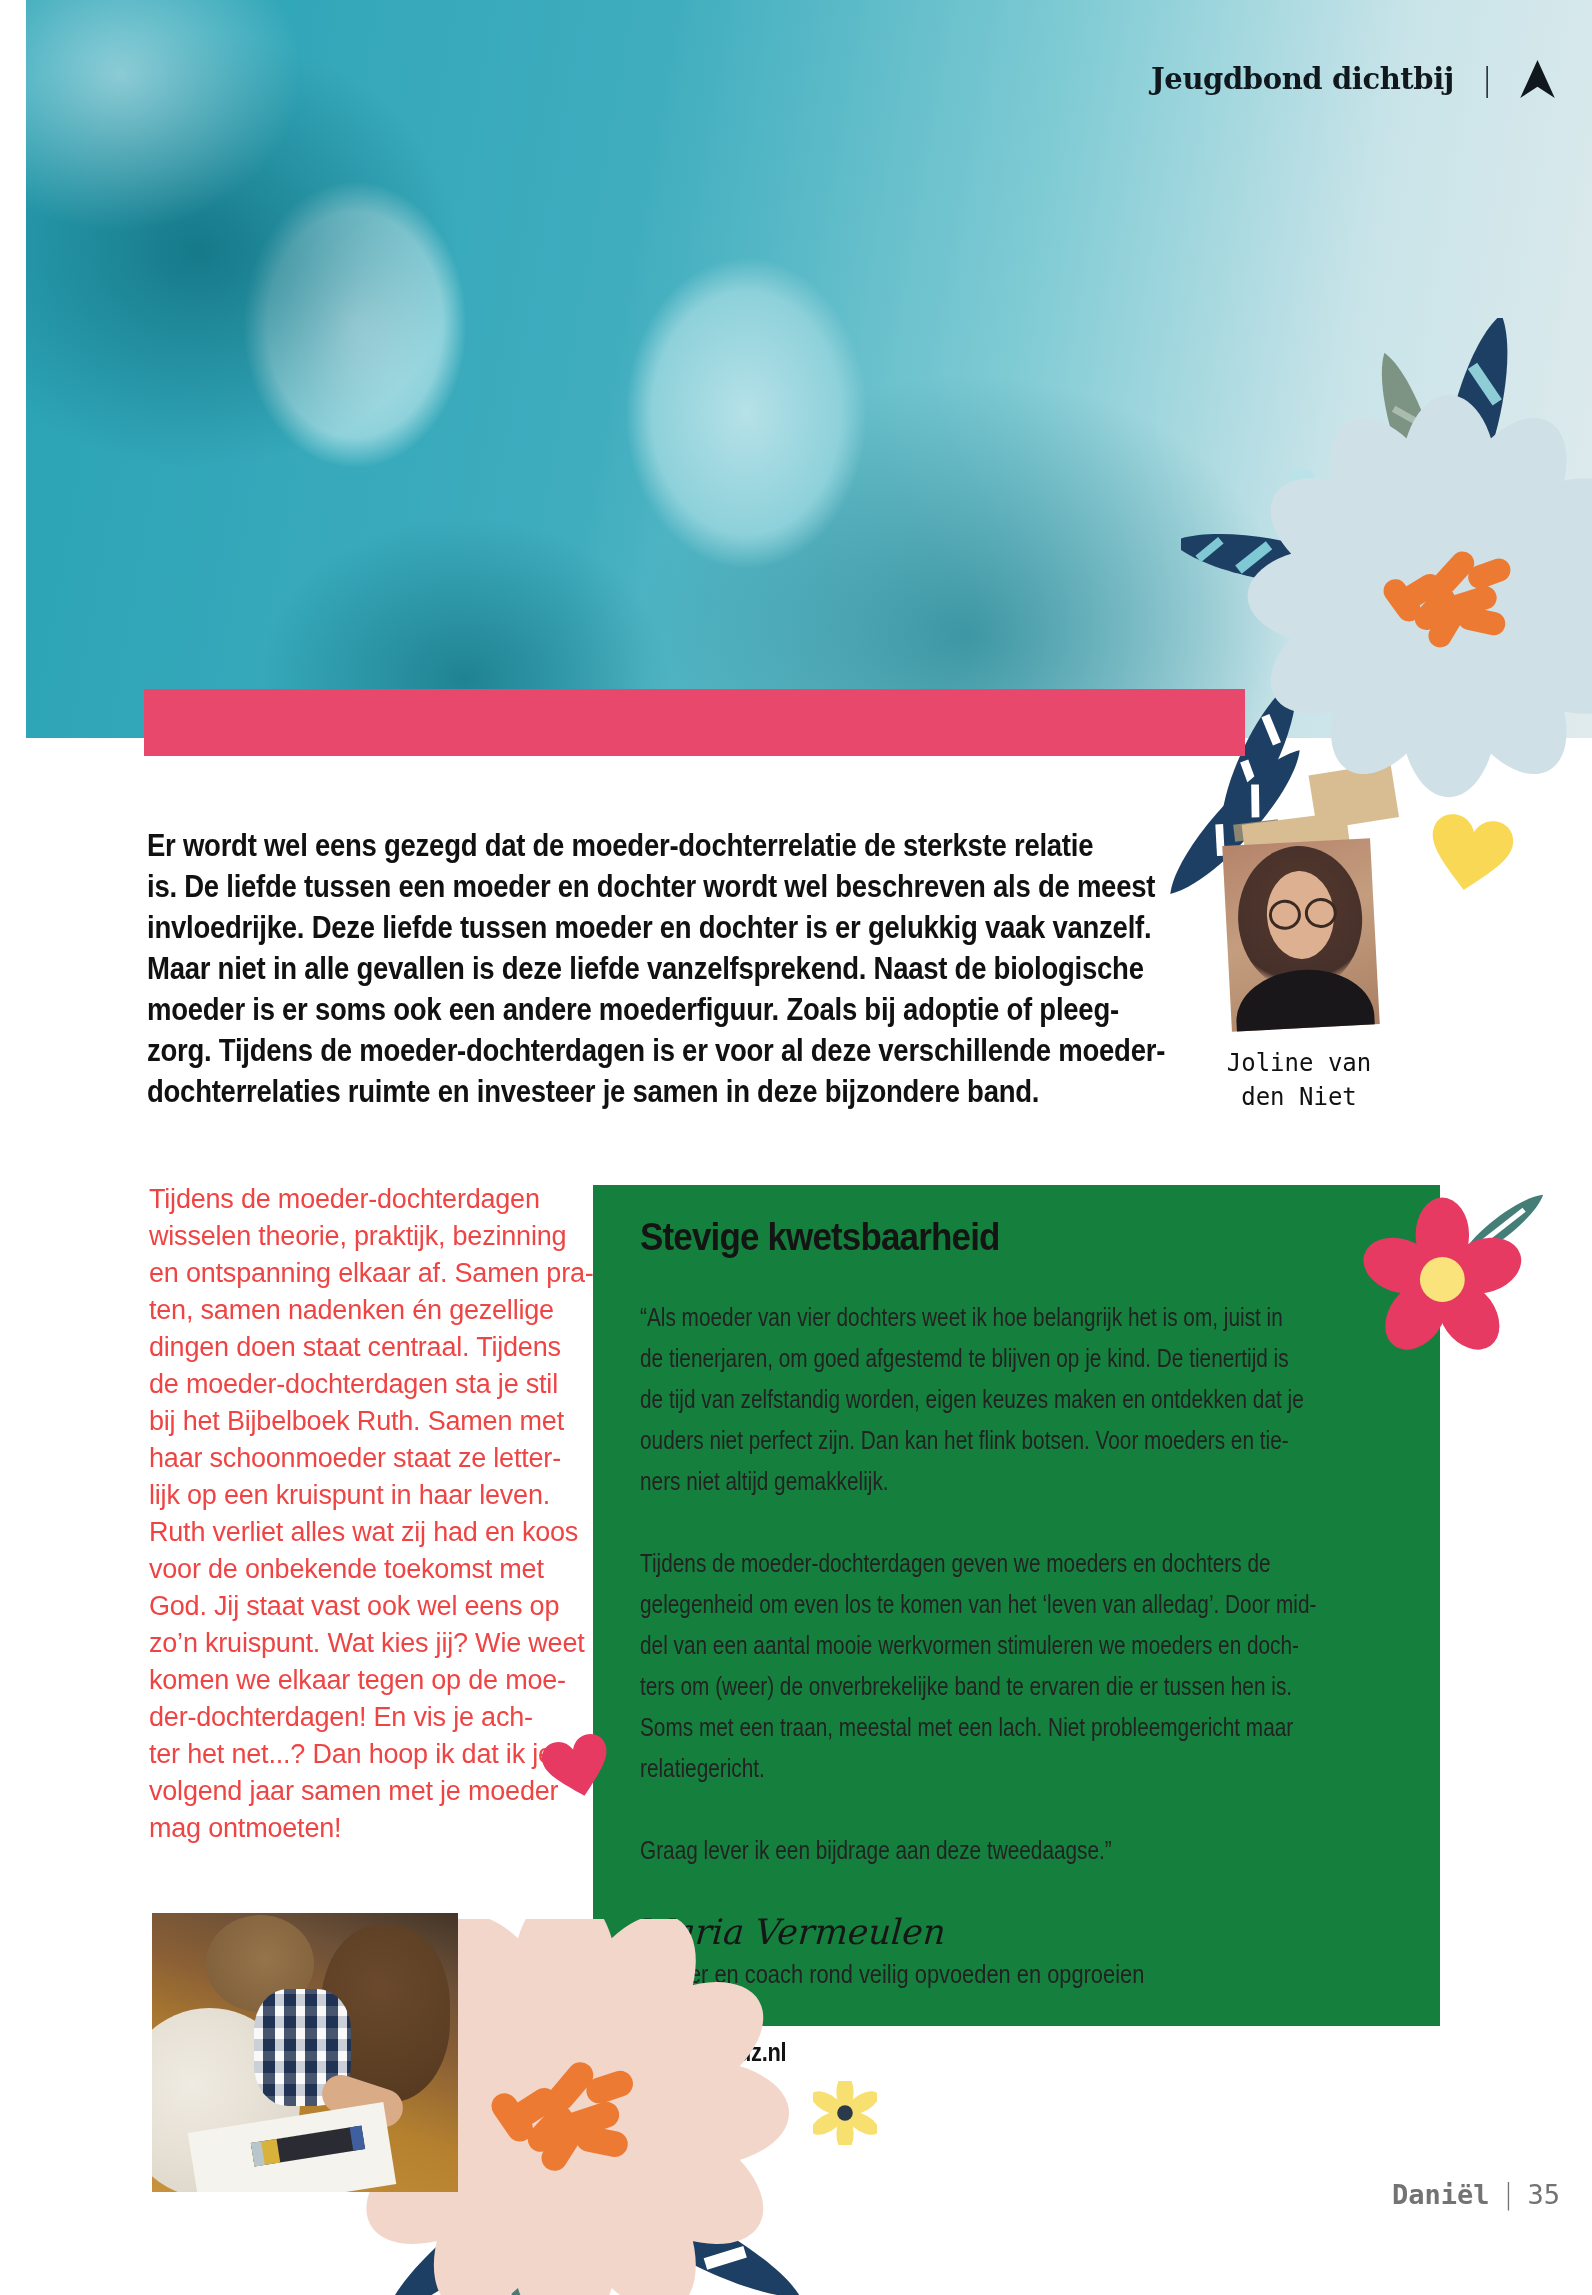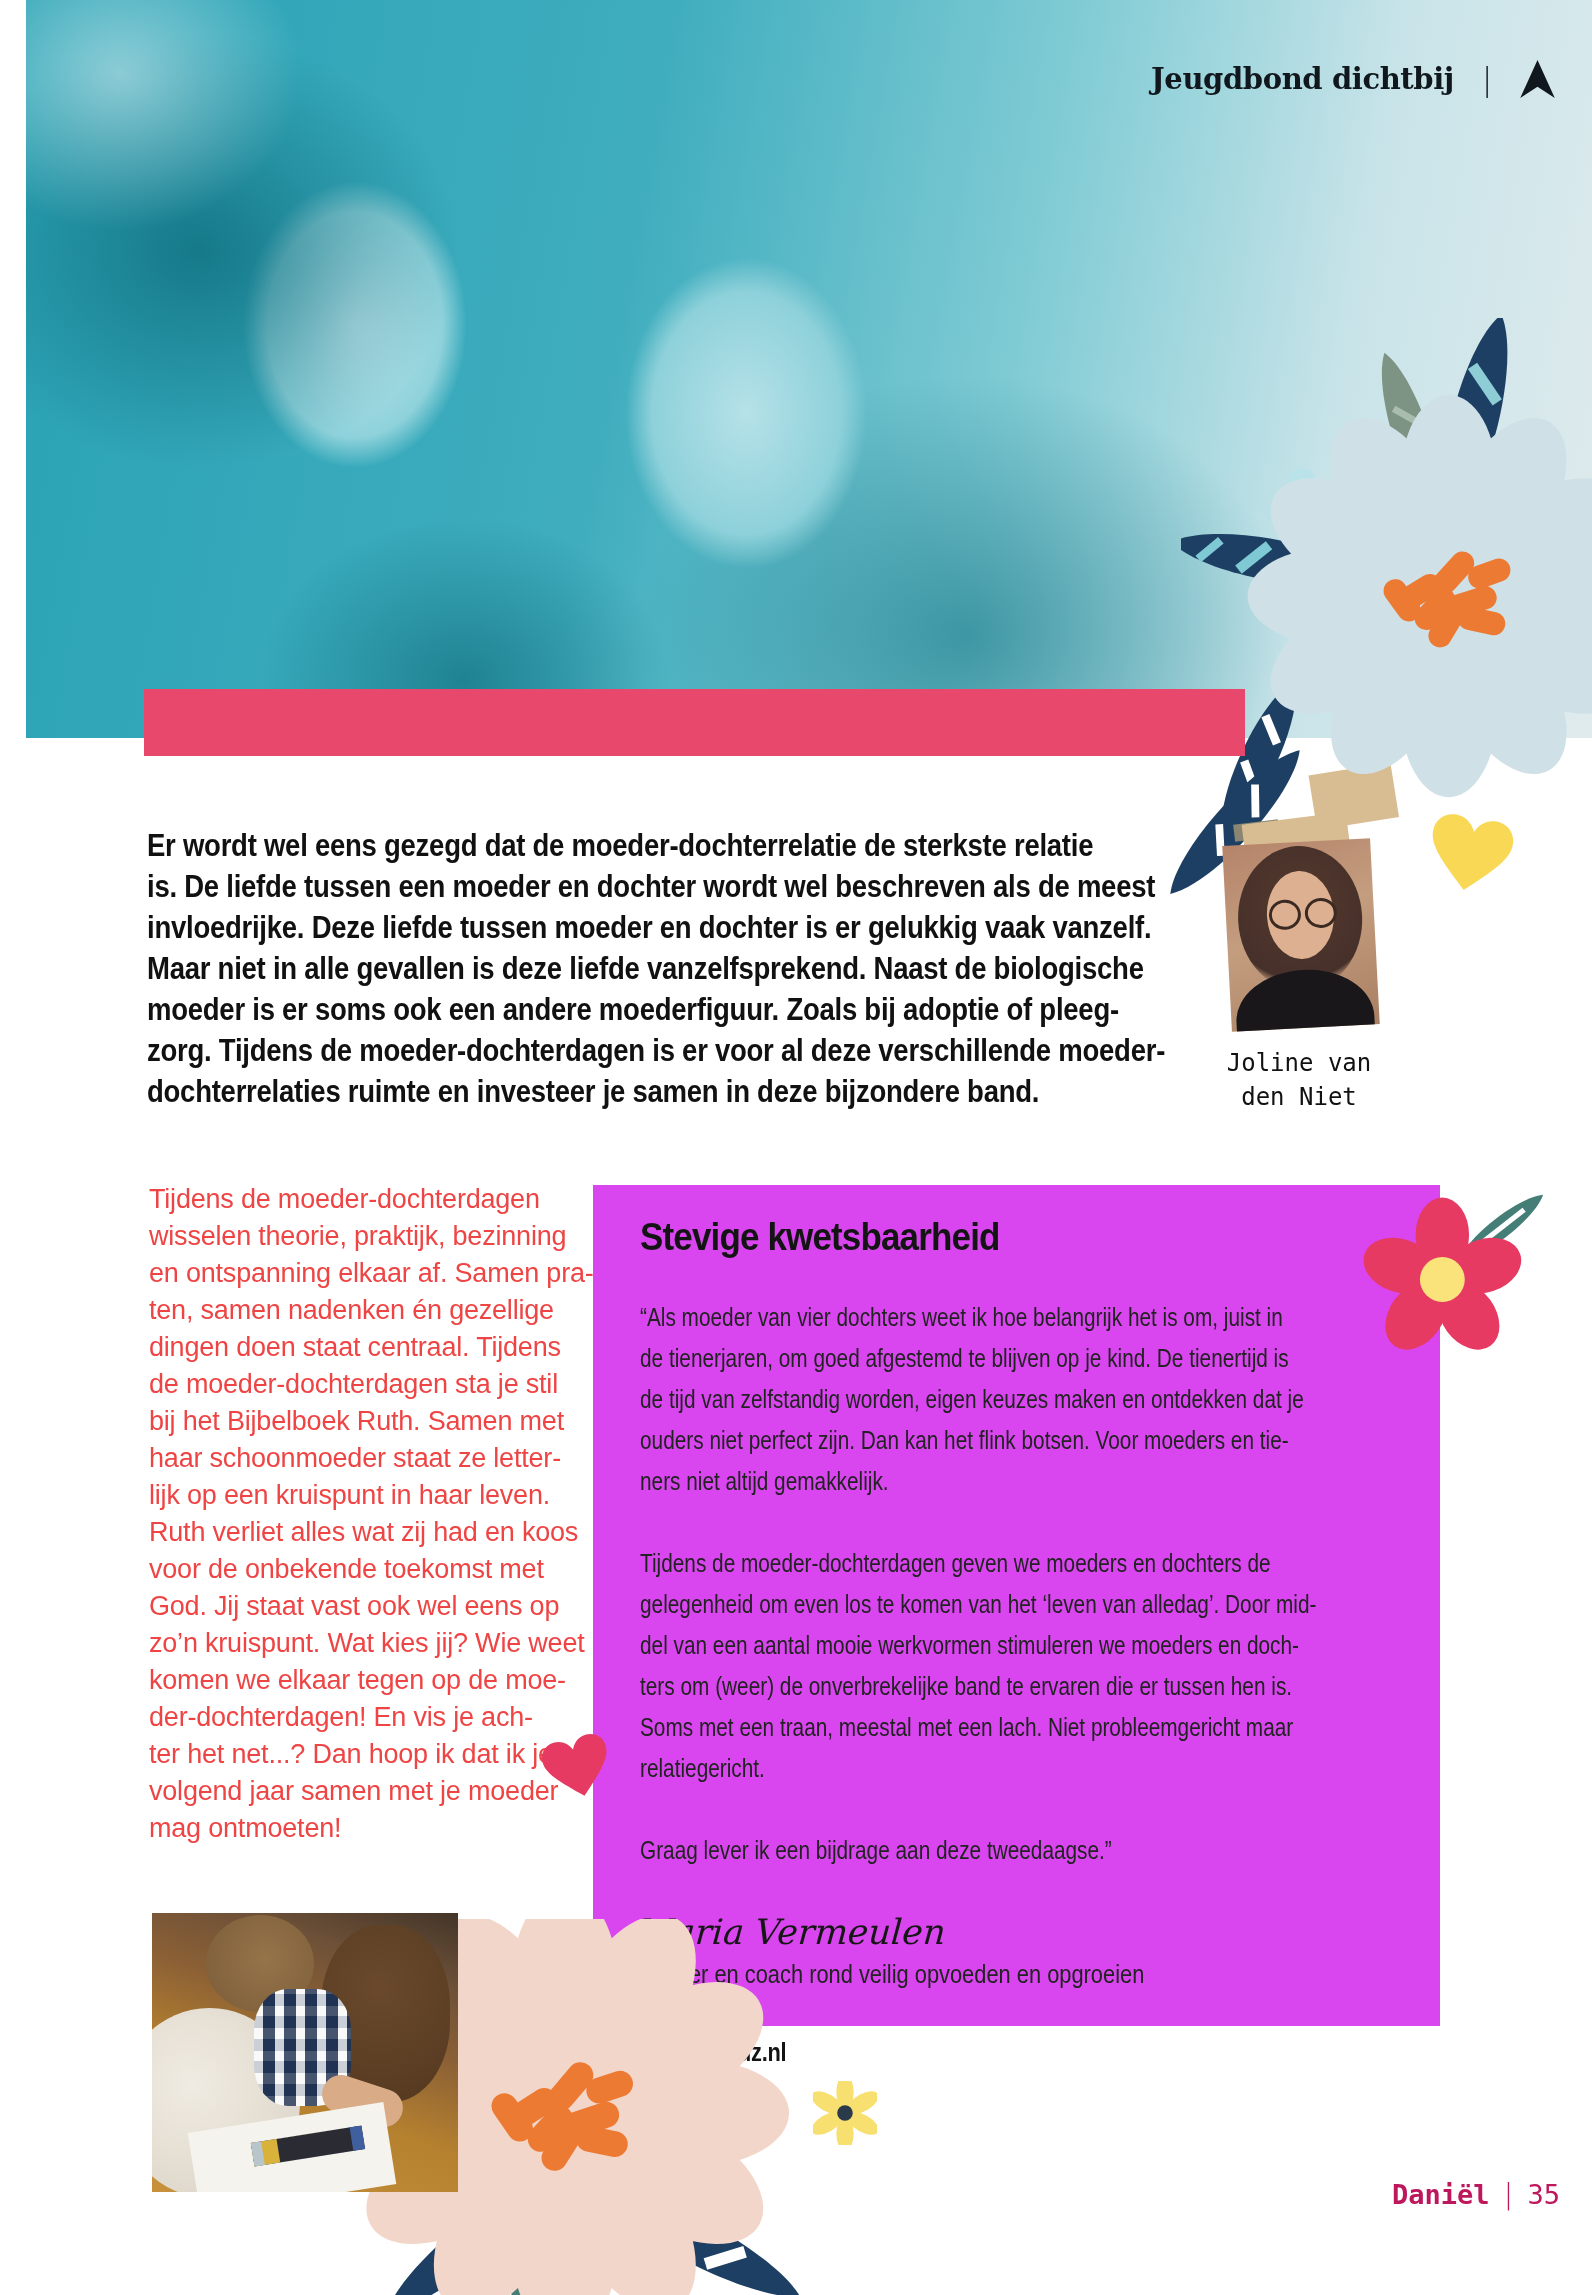--- a/index.html
+++ b/index.html
@@ -70,21 +70,21 @@
   }
   
   .leftcol{
     position:absolute; left:149px; top:1181px; width:483px; margin:0; z-index:3;
     font-size:27px; line-height:37px; white-space:pre-line; color:#ef4444;
     letter-spacing:-0.2px;
   }
   
   .infobox{
     position:absolute; left:593px; top:1185px; width:847px; height:841px; z-index:2;
-    background:#d946ef; box-sizing:border-box; padding:31px 47px;
+    background:#15803d; box-sizing:border-box; padding:31px 47px;
   }
   .infobox h2{
     margin:0 0 38px 0; font-size:38px; letter-spacing:-0.9px; color:#141414;
     transform:scaleX(.92); transform-origin:0 0; white-space:nowrap;
   }
   .infobox .para{
     margin:0 0 41px 0; font-size:26px; line-height:41px; white-space:pre-line;
     transform:scaleX(.8); transform-origin:0 0; width:949px; color:#222;
   }
   .infobox .para:last-of-type{margin-bottom:0;}
@@ -120,21 +120,21 @@
     border-radius:21px; background:#d9ab86; transform:rotate(18deg);}
   .photo2 .paper2{position:absolute; left:41px; top:204px; width:198px; height:83px;
     background:#f5f3ee; transform:rotate(-9deg);}
   .photo2 .palette{position:absolute; left:100px; top:221px; width:112px; height:24px;
     background:#2b2b33; transform:rotate(-9deg);
     box-shadow:inset 10.4px 0 0 #b8c6cc, inset 26px 0 0 #d8b23a, inset -12px 0 0 #3f5f9e;}
   
   .footer{
     position:absolute; top:2178px; right:32px; z-index:3;
     display:flex; align-items:baseline; gap:10.4px;
-    font-family:"DejaVu Sans Mono", monospace; font-size:27px; color:#be185d;
+    font-family:"DejaVu Sans Mono", monospace; font-size:27px; color:#737373;
   }
   .footer .mag{font-weight:bold;}
   .footer .sep{transform:scaleX(.55); font-size:28.5px;}
   
   .deco{position:absolute; z-index:2;}
   .cluster-tr{left:1181px; top:318px; width:412px; height:518px;}
   .feather{left:1153px; top:740px; width:164px; height:160px; z-index:2;}
   .heart-yellow{left:1426px; top:813px; width:88px; height:83px;}
   .flower-pink{left:1363px; top:1193px; width:207px; height:173px; z-index:3;}
   .heart-pink{left:542px; top:1728px; width:71px; height:79px; z-index:3;}

